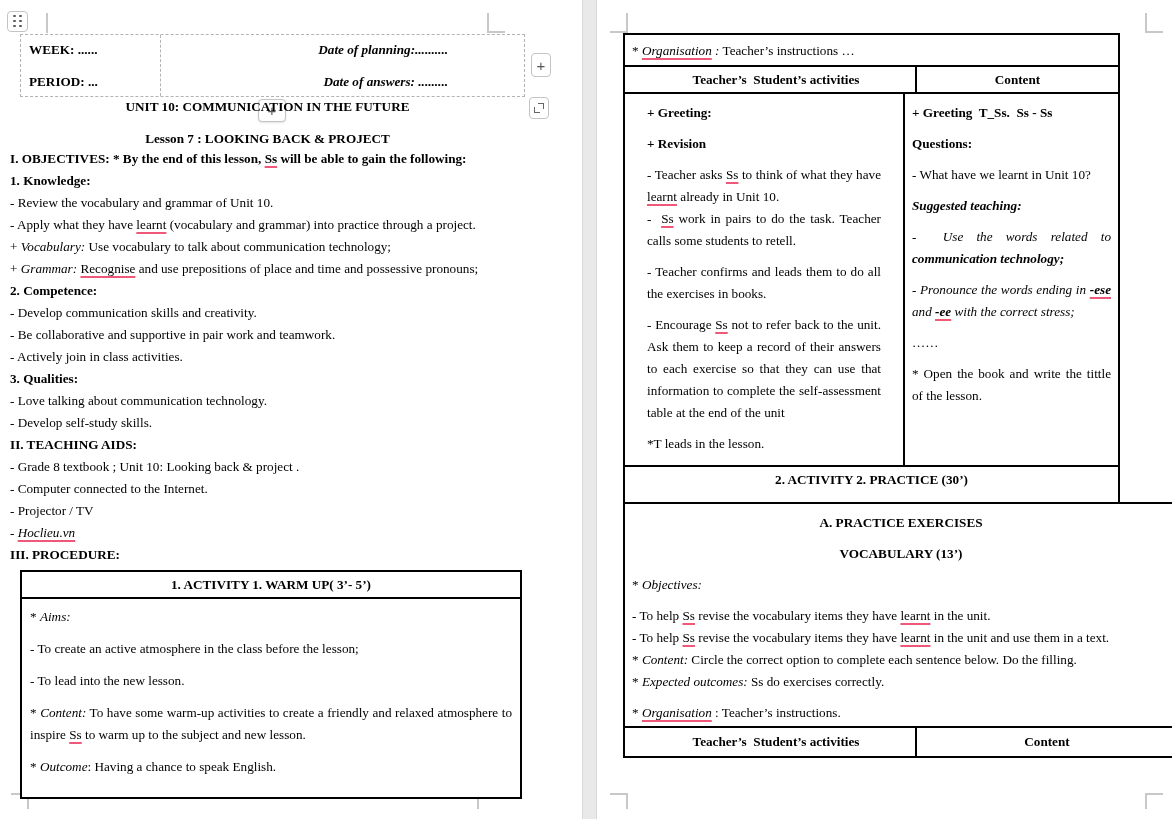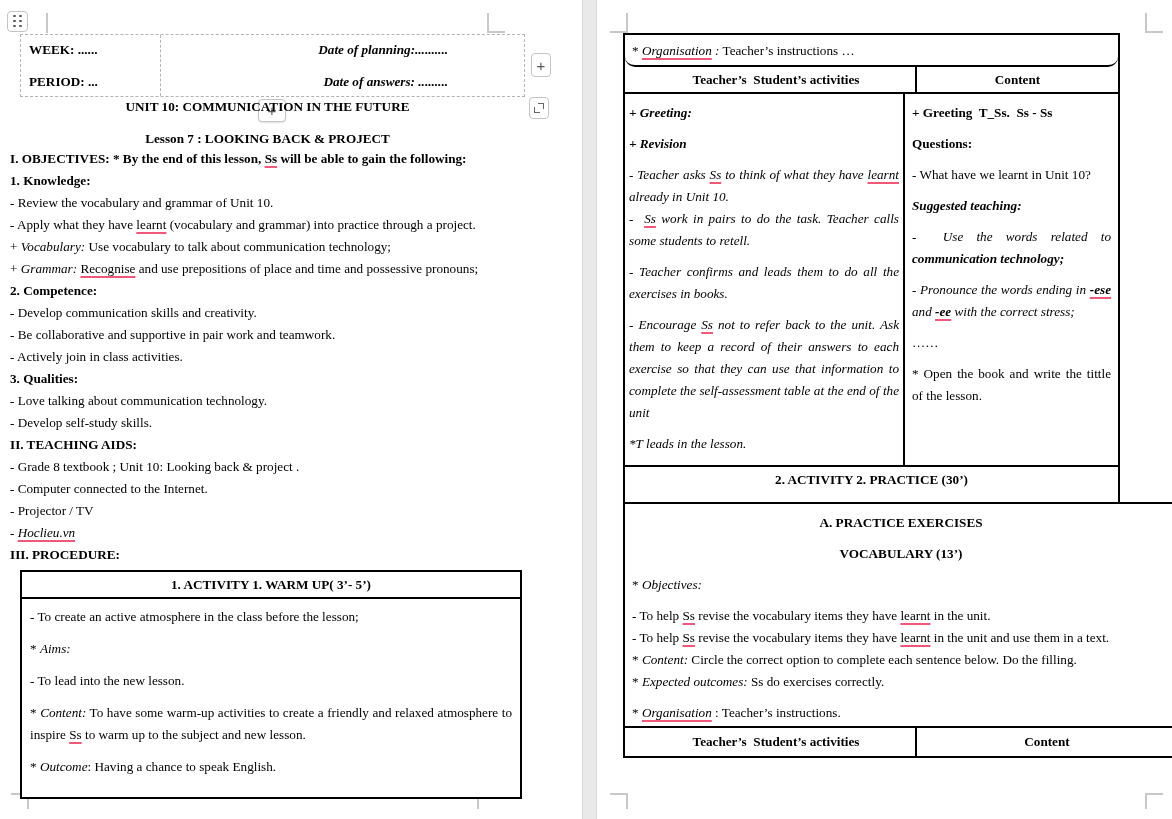--- a/index.html
+++ b/index.html
@@ -66,24 +66,24 @@
   .cells{display:flex;}
   .cellL{width:280px;border-right:2px solid #000;box-sizing:border-box;}
   .cellR{flex:1;box-sizing:border-box;}
 
   #warmup-tbl{left:20px;top:570px;width:502px;}
   #warmup-hdr{padding:5px 0 4px;border-bottom:2px solid #000;}
   #warmup-body{padding:7px 8px 9px;}
   #warmup-body p{margin:0 0 10px;line-height:22px;}
 
   #act1-tbl{left:26px;top:33px;width:497px;}
-  #org-row{padding:5px 7px 3px;border-bottom:2px solid #000;border-radius:10px;}
+  #org-row{padding:5px 7px 3px;border-bottom:2px solid #000;}
   #hdr-row1 .cellL,#hdr-row1 .cellR{padding:5px 2px 4px;}
   #hdr-row1{border-bottom:2px solid #000;}
-  #content-row .cellL{padding:8px 4px 10px;font-style:italic;}
+  #content-row .cellL{padding:8px 22px 10px;}
   #content-row .cellR{padding:8px 7px 10px;}
   #act2-row{border-top:2px solid #000;padding:5px 0 23px;}
 
   #prac-tbl{left:26px;top:502px;width:556px;}
   #prac-body{padding:8px 7px 2px;border-bottom:2px solid #000;}
   #hdr-row2 .cellL,#hdr-row2 .cellR{padding:6px 2px 6px;}
 </style>
 </head>
 <body>
 
@@ -154,22 +154,22 @@
       <p><span>- Grade 8 textbook ; Unit 10: Looking back &amp; project .</span></p>
       <p><span>- Computer connected to the Internet.</span></p>
       <p><span>- Projector / TV</span></p>
       <p><span>- </span><span class="i u">Hoclieu.vn</span></p>
       <p><span class="b">III. PROCEDURE:</span></p>
     </div>
 
   <div class="tbl" id="warmup-tbl">
     <div class="hdr-row" id="warmup-hdr">1. ACTIVITY 1. WARM UP( 3’- 5’)</div>
     <div id="warmup-body">
+        <p><span>* </span><span class="i">Aims:</span></p>
         <p><span>- To create an active atmosphere in the class before the lesson;</span></p>
-        <p><span>* </span><span class="i">Aims:</span></p>
         <p><span>- To lead into the new lesson.</span></p>
         <p class="a-j"><span>* </span><span class="i">Content:</span><span> To have some warm-up activities to create a friendly and relaxed atmosphere to inspire </span><span class="u">Ss</span><span> to warm up to the subject and new lesson.</span></p>
         <p><span>* </span><span class="i">Outcome</span><span>: Having a chance to speak English.</span></p>
       </div>
   </div>
 </div>
 
 <div class="page" id="page-right">
 
   <div class="mark mk-ul" style="left:13px;top:13px;width:18px;height:20px;"></div>

